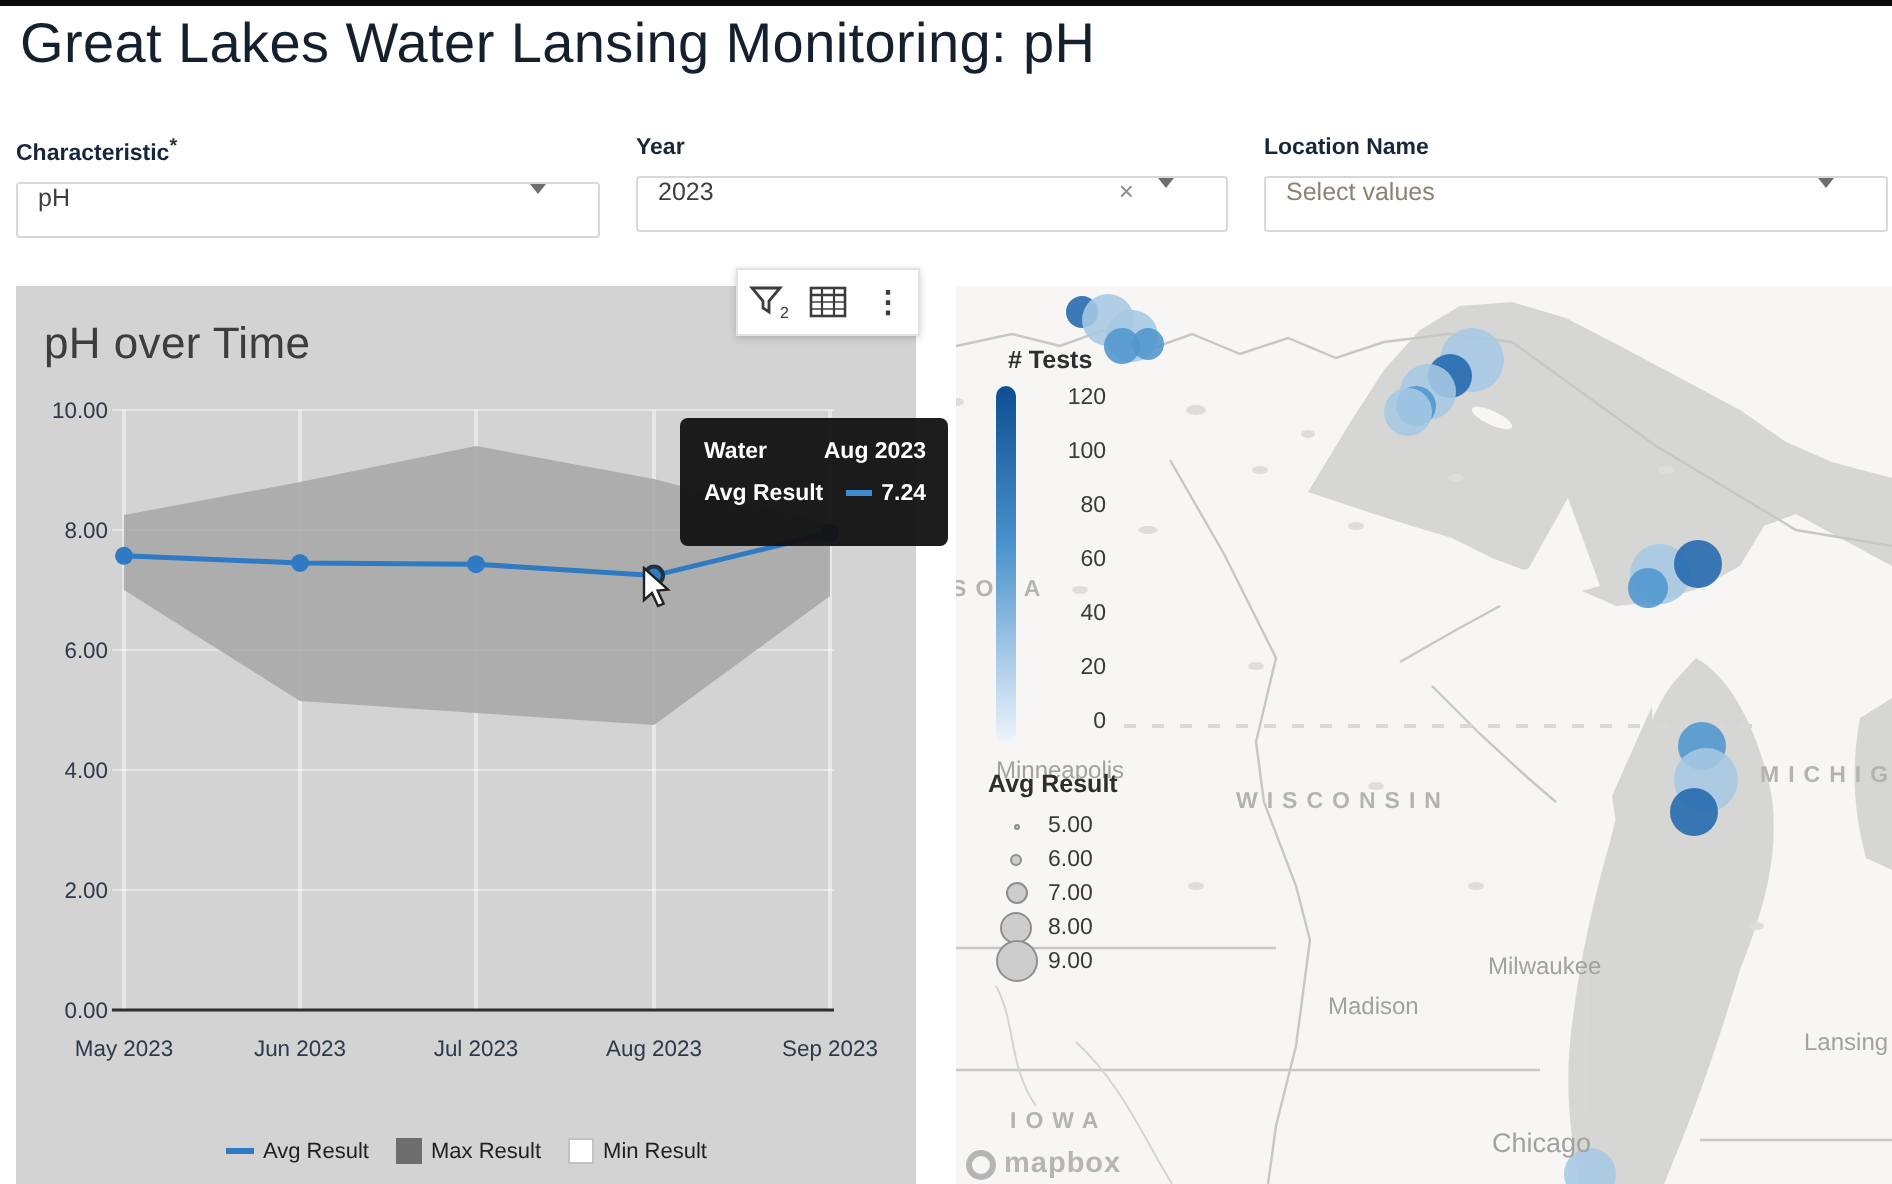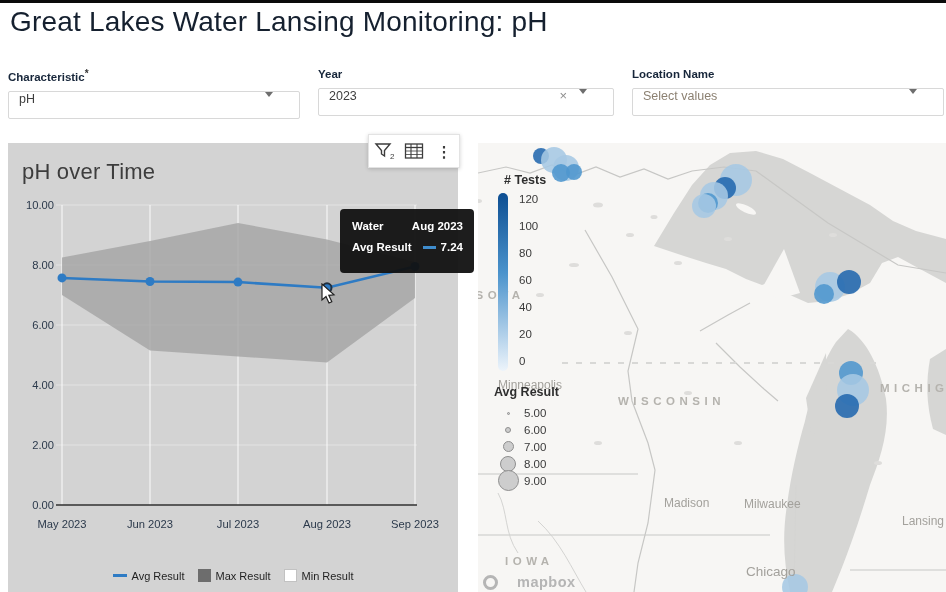--- a/index.html
+++ b/index.html
@@ -47,32 +47,32 @@
   
   .map-panel{position:absolute;left:478px;top:143px;width:468px;height:449px;background:#f7f6f4;overflow:hidden;}
   .map-svg{position:absolute;left:0;top:0;}
   .border{fill:none;stroke:#c7c7c5;stroke-width:1.2;}
   .border-faint{fill:none;stroke:#d4d4d2;stroke-width:1;}
   .dashedline{fill:none;stroke:#d8d8d6;stroke-width:2;stroke-dasharray:6,8;}
   .ml{position:absolute;white-space:nowrap;}
   .ml-state{font-size:11.5px;font-weight:700;color:#b5b3ae;letter-spacing:4.5px;}
   .ml-city{font-size:12px;color:#a3a19c;}
   .ml-city-lg{font-size:13.5px;}
-  .tests-legend{position:absolute;left:14px;top:28px;width:78px;height:215px;z-index:20;}
+  .tests-legend{position:absolute;left:14px;top:28px;width:78px;height:215px;z-index:20;text-align:right;}
   .tl-title{position:absolute;left:12px;top:2px;font-size:12.5px;font-weight:700;color:#2e2e2e;}
   .tl-bar{position:absolute;left:6px;top:22px;width:10px;height:178px;border-radius:5px;}
   .tl-tick{position:absolute;left:27px;width:34px;font-size:11.5px;color:#3a3a3a;}
   .size-legend{position:absolute;left:14px;top:242px;width:90px;z-index:20;}
   .sl-title{position:absolute;left:2px;top:0;font-size:12.5px;font-weight:700;color:#2e2e2e;}
   .sl-rows{position:absolute;left:0;top:20px;width:90px;}
   .sl-row{display:flex;align-items:center;height:16.8px;}
   .sl-circwrap{width:32px;display:flex;justify-content:center;align-items:center;}
   .sl-circ{display:inline-block;border-radius:50%;background:#cdcdcd;border:1px solid #8f8f8f;box-sizing:border-box;}
   .sl-lab{font-size:11.5px;color:#3a3a3a;}
-  .mapbox-logo{position:absolute;left:5px;bottom:2px;display:flex;align-items:center;gap:19px;z-index:20;}
+  .mapbox-logo{position:absolute;left:5px;bottom:2px;display:flex;align-items:center;gap:4px;z-index:20;}
   .mb-circle{width:15px;height:15px;border-radius:50%;border:3px solid #b5b5b5;box-sizing:border-box;}
   .mb-text{font-size:14.5px;font-weight:700;color:#b5b5b5;letter-spacing:.5px;}
 </style>
 </head>
 <body>
 
 <div class="topbar"></div>
 <h1 class="page-title">Great Lakes Water Lansing Monitoring:  pH</h1>
 
 <div class="filter f1">
@@ -247,21 +247,21 @@
         <circle cx="317" cy="444" r="13" fill="#a6c8e4" fill-opacity="0.88"></circle>
       </g>
   </svg>
   <div id="map-labels">
       <span class="ml ml-state" style="left: -62px; top: 146px;">MINNESOTA</span>
       <span class="ml ml-state" style="left: 140px; top: 252px;">WISCONSIN</span>
       <span class="ml ml-state" style="left: 402px; top: 239px;">MICHIGAN</span>
       <span class="ml ml-state" style="left: 27px; top: 412px;">IOWA</span>
       <span class="ml ml-city" style="left: 20px; top: 235px;">Minneapolis</span>
       <span class="ml ml-city" style="left: 186px; top: 353px;">Madison</span>
-      <span class="ml ml-city" style="left: 266px; top: 354px;">Milwaukee</span>
+      <span class="ml ml-city" style="left: 266px; top: 333px;">Milwaukee</span>
       <span class="ml ml-city ml-city-lg" style="left: 268px; top: 421px;">Chicago</span>
       <span class="ml ml-city" style="left: 424px; top: 371px;">Lansing</span>
     </div>
   <div class="tests-legend">
     <span class="tl-title"># Tests</span>
     <div class="tl-bar" id="tl-bar" style="background: linear-gradient(rgb(13, 78, 146), rgb(75, 147, 204) 45%, rgb(237, 244, 251));"></div>
     <div id="tests-ticks">
         <span class="tl-tick" style="top: 22px;">120</span>
         <span class="tl-tick" style="top: 49px;">100</span>
         <span class="tl-tick" style="top: 76px;">80</span>

